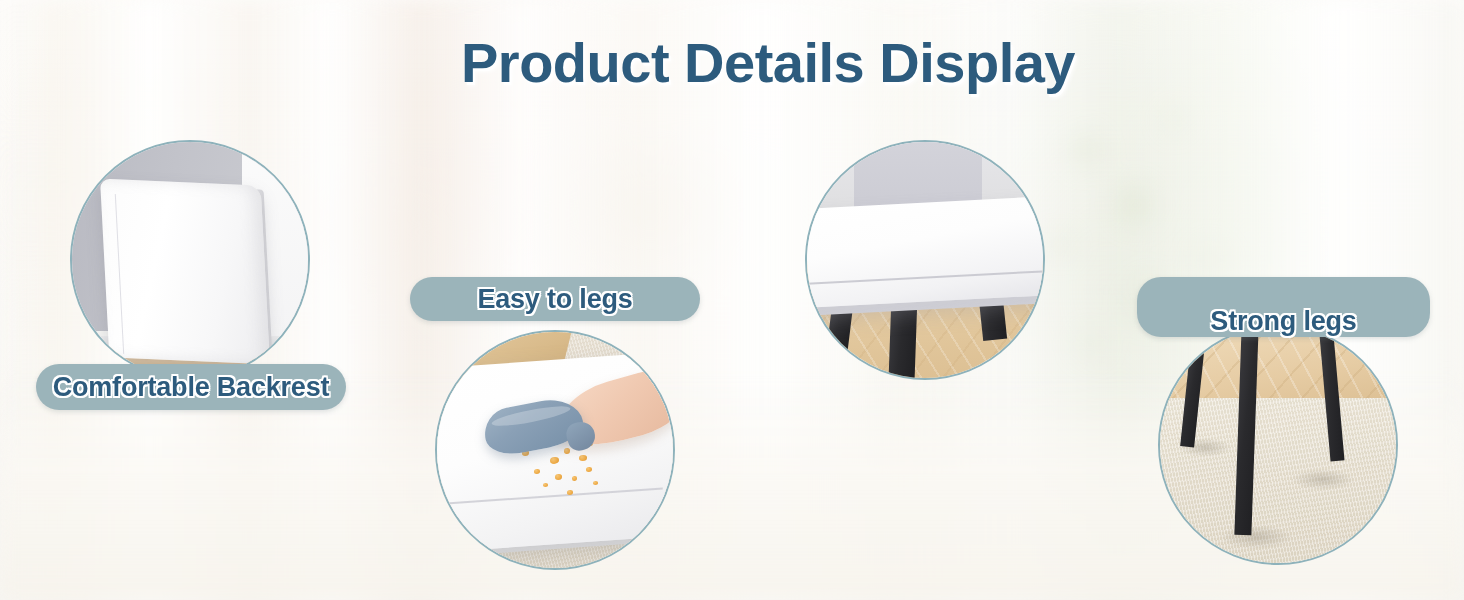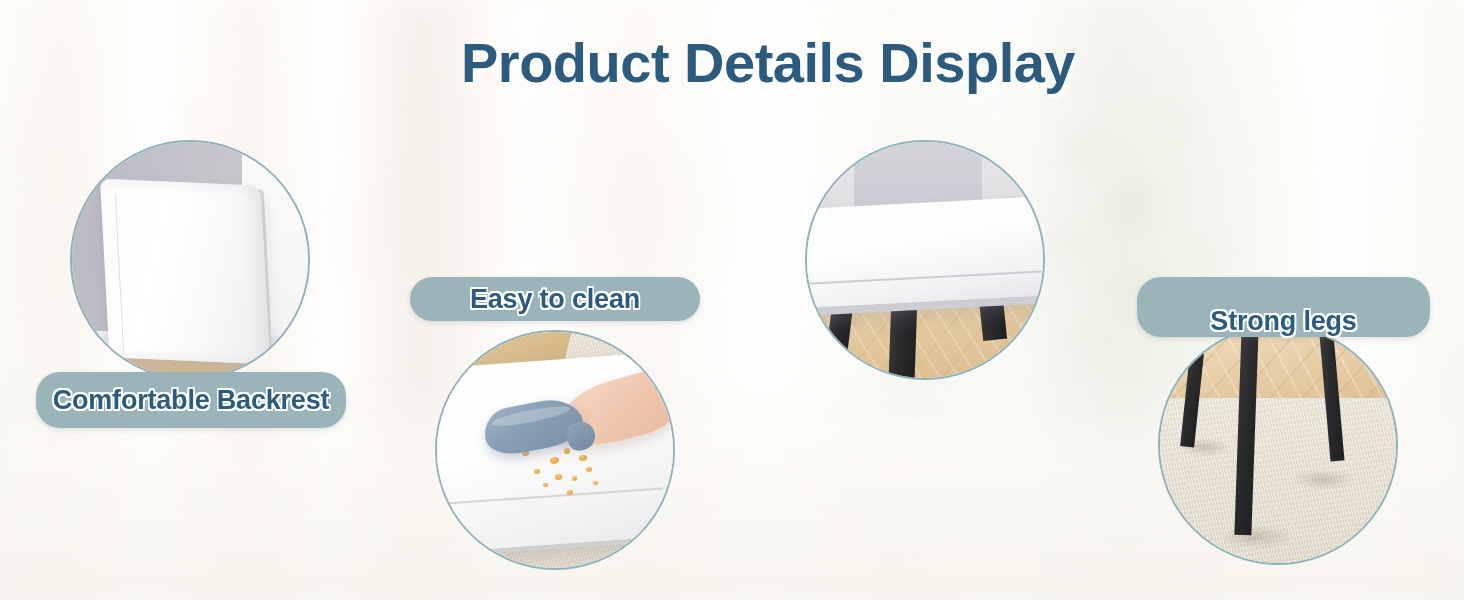--- a/index.html
+++ b/index.html
@@ -322,21 +322,21 @@
     white-space: nowrap;
     text-shadow:
       -1.6px -1.6px 0 #ffffff,
        1.6px -1.6px 0 #ffffff,
       -1.6px  1.6px 0 #ffffff,
        1.6px  1.6px 0 #ffffff,
       -1.6px 0 0 #ffffff, 1.6px 0 0 #ffffff,
        0 -1.6px 0 #ffffff, 0 1.6px 0 #ffffff;
   }
 
-  #pill-backrest { left: 36px; top: 372px; width: 310px; height: 56px; }
+  #pill-backrest { left: 36px; top: 364px; width: 310px; height: 46px; }
   #pill-clean    { left: 410px; top: 277px; width: 290px; height: 44px; }
   #pill-cushion  { left: 765px; top: 369px; width: 290px; height: 46px; }
   #pill-legs     { left: 1137px; top: 277px; width: 293px; height: 60px; align-items: flex-end; }
 </style>
 </head>
 <body>
 
 <div id="banner">
 
   <div class="bg-layer bg-base"></div>
@@ -421,19 +421,19 @@
       <div class="leg-dark" style="left:11%; top:3%;  width:6%; height:48%; transform: rotate(6deg);"></div>
       <div class="leg-dark" style="left:70%; top:3%;  width:6%; height:54%; transform: rotate(-5deg);"></div>
       <div class="leg-dark" style="left:33%; top:0%;  width:7%; height:88%; transform: rotate(2deg);"></div>
     </div>
   </div>
 
   <div class="pill" id="pill-backrest">
     <span class="pill-text">Comfortable Backrest</span>
   </div>
   <div class="pill" id="pill-clean">
-    <span class="pill-text">Easy to clean</span>
+    <span class="pill-text">Easy to legs</span>
   </div>
   <div class="pill" id="pill-legs">
     <span class="pill-text">Strong legs</span>
   </div>
 
 </div>
 
 </body></html>

